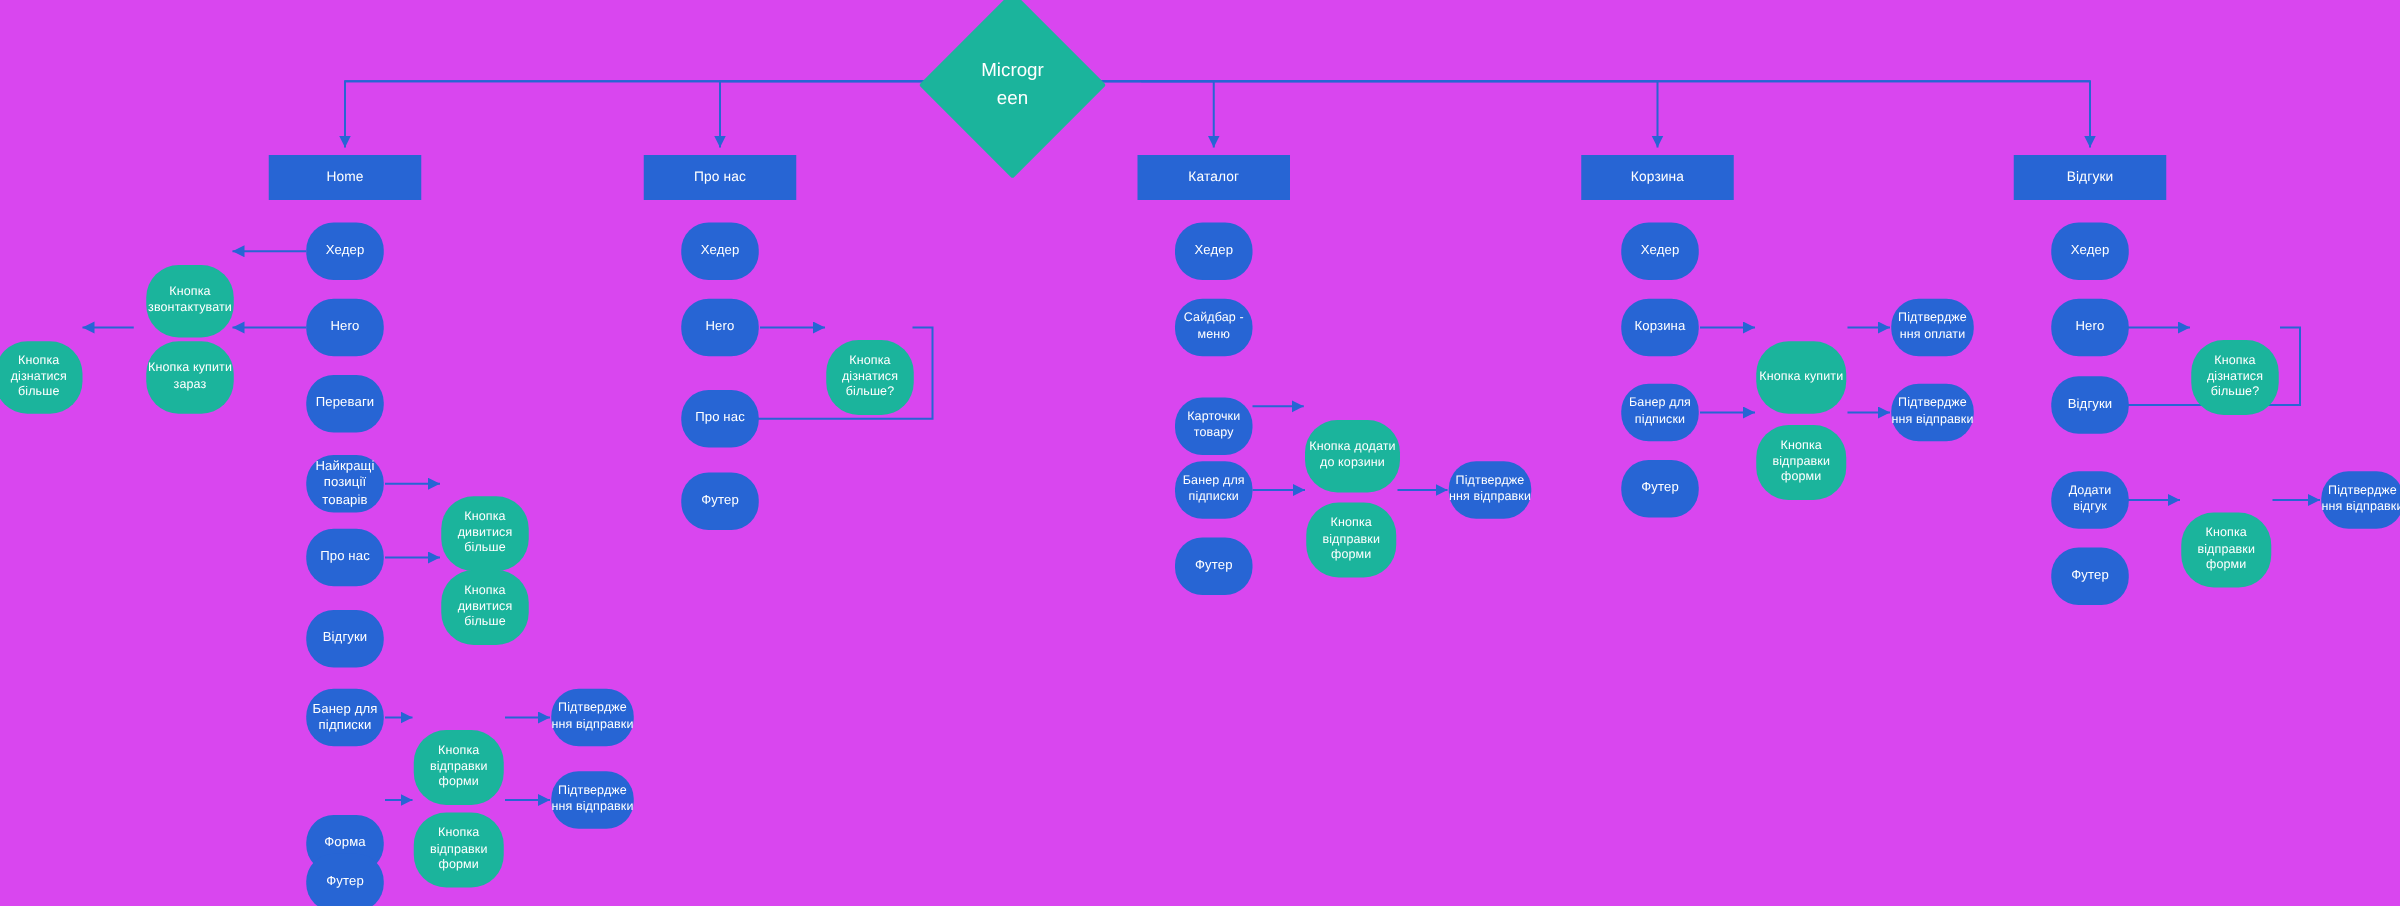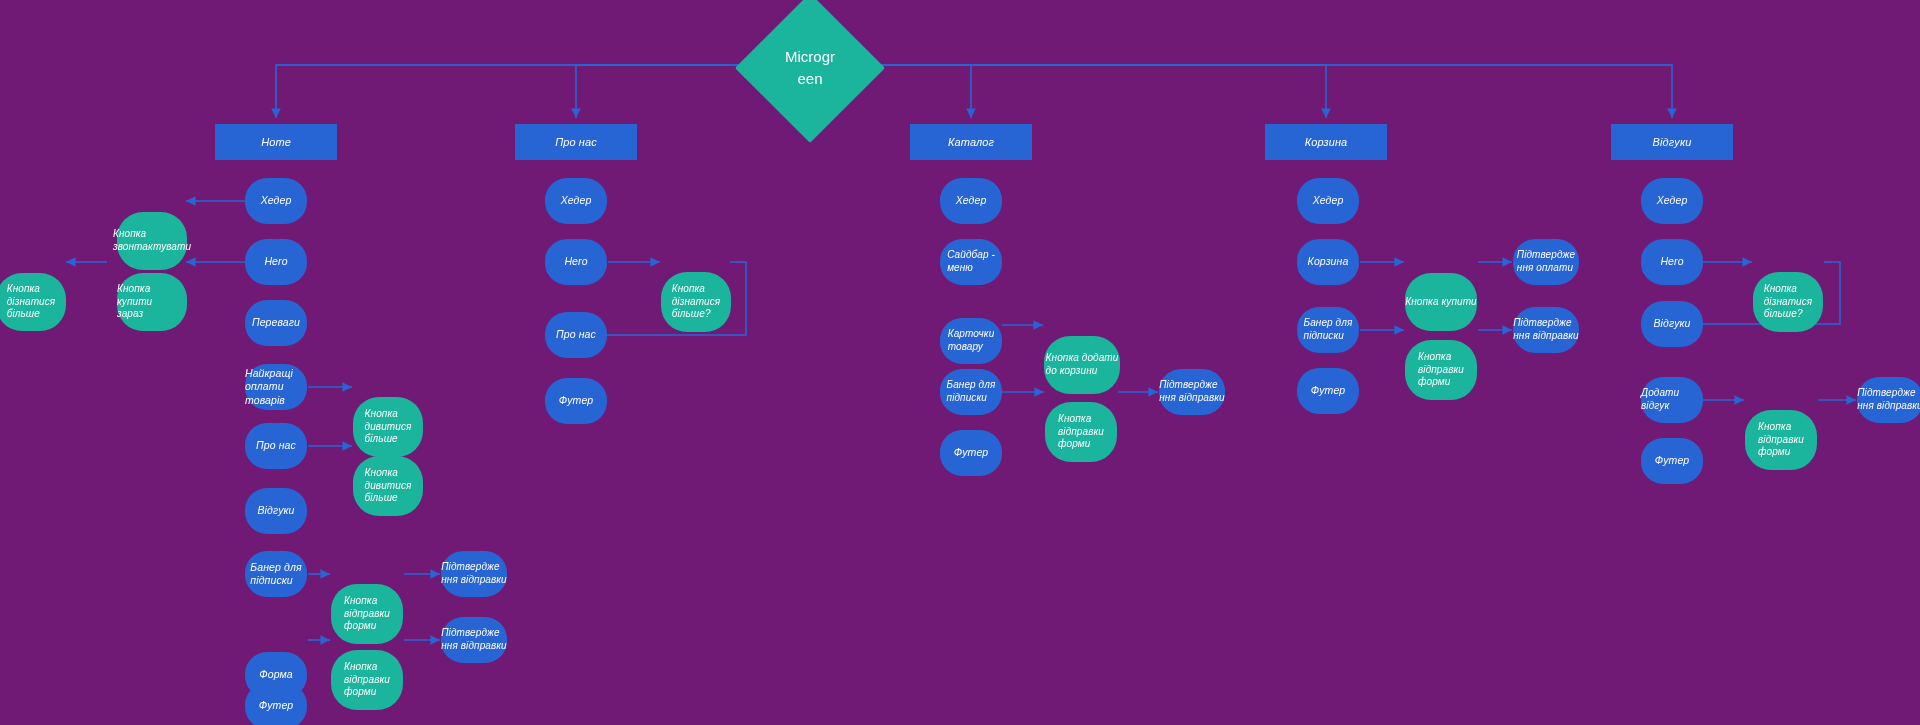--- a/index.html
+++ b/index.html
@@ -5,40 +5,40 @@
   * { box-sizing: border-box; }
   html, body {
     margin: 0; padding: 0;
     background: #4d6671;
     font-family: "Liberation Sans", "DejaVu Sans", sans-serif;
   }
   #canvas {
     position: relative;
     width: 1920px;
     height: 725px;
-    background: #701a75;
+    background: #d946ef;
     overflow: hidden;
   }
   svg.wires {
     position: absolute;
     left: 0; top: 0;
     width: 1920px; height: 725px;
     pointer-events: none;
   }
   .node {
     position: absolute;
     display: flex;
     align-items: center;
     justify-content: center;
+    text-align: center;
     color: #ffffff;
     line-height: 1.28;
     letter-spacing: 0.1px;
     white-space: pre-line;
     user-select: none;
-    font-style: italic;
   }
   .node.blue      { background: #2765d4; }
   .node.green     { background: #1bb49c; margin-top: 40px; }
   .node.rounded   { border-radius: 22px; }
   .node.pill      { border-radius: 26px; }
   .node.section   { border-radius: 0px; }
   .node.small     { font-size: 10.5px; }
   .node.tiny      { font-size: 10px; }
   .node.sectiontxt{ font-size: 11px; }
   .diamond {
@@ -123,21 +123,21 @@
   <div class="node blue rounded small" style="left:245px; top:239px; width:62px; height:46px;">Hero</div>
   <div class="node green pill tiny" style="left:117px; top:233px; width:70px; height:58px;">Кнопка купити
 зараз</div>
   <div class="node green pill tiny" style="left:-4px; top:233px; width:70px; height:58px;">Кнопка
 дізнатися
 більше</div>
 
   <div class="node blue rounded small" style="left:245px; top:300px; width:62px; height:46px;">Переваги</div>
 
   <div class="node blue rounded small" style="left:245px; top:364px; width:62px; height:46px;">Найкращі
-оплати товарів</div>
+позиції товарів</div>
   <div class="node green pill tiny" style="left:353px; top:357px; width:70px; height:60px;">Кнопка
 дивитися
 більше</div>
 
   <div class="node blue rounded small" style="left:245px; top:423px; width:62px; height:46px;">Про нас</div>
   <div class="node green pill tiny" style="left:353px; top:416px; width:70px; height:60px;">Кнопка
 дивитися
 більше</div>
 
   <div class="node blue rounded small" style="left:245px; top:488px; width:62px; height:46px;">Відгуки</div>

